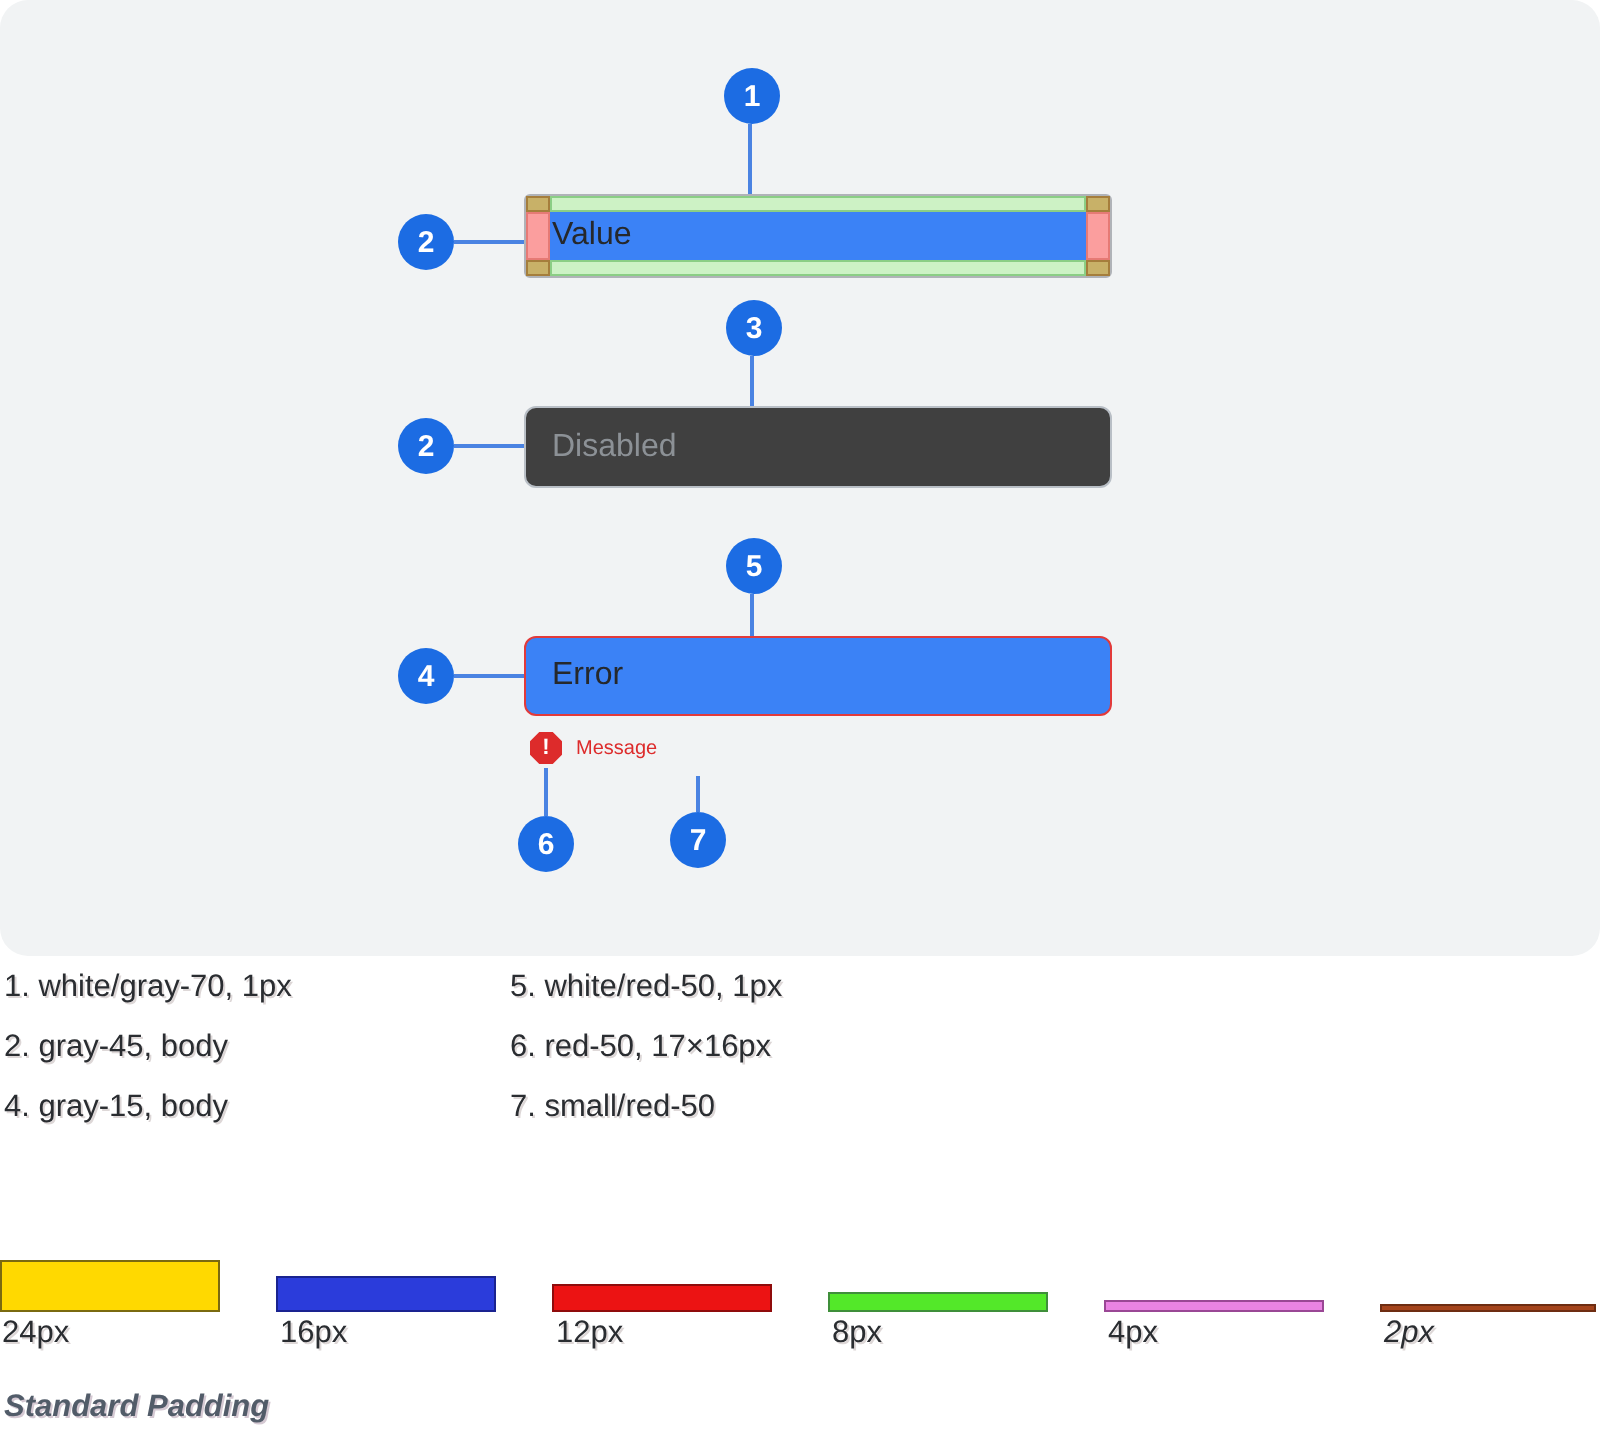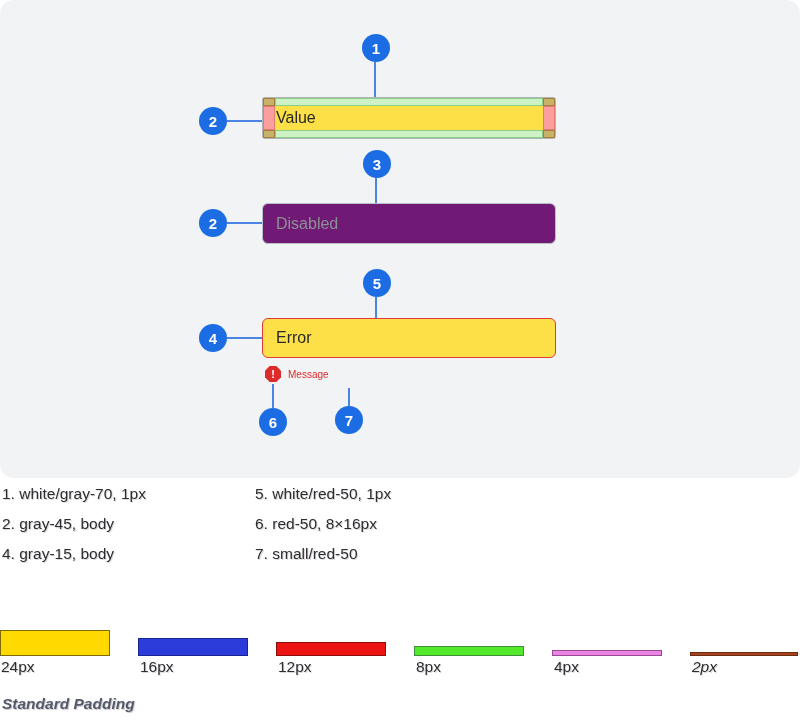--- a/index.html
+++ b/index.html
@@ -8,24 +8,24 @@
 
   
   .panel{position:absolute;left:0;top:0;width:800px;height:478px;background:#F1F3F4;border-radius:14px;}
 
   
   .co{position:absolute;width:28px;height:28px;border-radius:50%;background:#1C6CE3;
       color:#fff;font-size:15px;font-weight:bold;display:flex;align-items:center;justify-content:center;z-index:5;}
   .ln{position:absolute;background:#4A83E2;z-index:4;}
 
   
-  .tb{position:absolute;width:294px;background:#fde047;}
+  .tb{position:absolute;width:294px;background:#3b82f6;}
   .tb .txt{position:absolute;left:13px;top:0;bottom:0;display:flex;align-items:center;font-size:16px;color:#26282B;}
   #input-value{left:262px;top:97px;height:42px;border:1px solid #B0B3B8;border-radius:3px;}
-  #input-disabled{left:262px;top:203px;height:41px;background:#701a75;border:1px solid #B9BFC6;border-radius:6px;}
+  #input-disabled{left:262px;top:203px;height:41px;background:#404040;border:1px solid #B9BFC6;border-radius:6px;}
   #input-disabled .txt{color:#8C9196;}
   #input-error{left:262px;top:318px;height:40px;border:1.5px solid #E23A3A;border-radius:6px;text-align:right;}
 
   
   .ov{position:absolute;z-index:2;}
   .ov.v{left:12px;right:12px;height:8px;background:#CDF2C5;box-shadow:inset 0 0 0 1px rgba(86,176,80,.55);}
   .ov.h{top:8px;bottom:8px;width:12px;background:#FB9E9E;box-shadow:inset 0 0 0 1px rgba(214,92,84,.55);}
   .ov.c{width:12px;height:8px;background:#C8B168;box-shadow:inset 0 0 0 1px rgba(150,104,42,.7);}
   .ov.t{top:0;} .ov.b{bottom:0;} .ov.l{left:0;} .ov.r{right:0;}
 
@@ -106,21 +106,21 @@
   <div class="ln" style="left:348px;top:388px;width:2px;height:18px;"></div>
   <div class="co" style="left:335px;top:406px;">7</div>
 
   <div class="legend" id="legend-left">
     <div>1. white/gray-70, 1px</div>
     <div>2. gray-45, body</div>
     <div>4. gray-15, body</div>
   </div>
   <div class="legend" id="legend-right">
     <div>5. white/red-50, 1px</div>
-    <div>6. red-50, 8×16px</div>
+    <div>6. red-50, 17×16px</div>
     <div>7. small/red-50</div>
   </div>
 
   <div class="bar" style="left: 0px; height: 26px; background: rgb(255, 217, 0); border: 1px solid rgb(122, 106, 16);"></div>
   <div class="bar" style="left: 138px; height: 18px; background: rgb(43, 60, 219); border: 1px solid rgb(26, 35, 144);"></div>
   <div class="bar" style="left: 276px; height: 14px; background: rgb(236, 19, 19); border: 1px solid rgb(143, 12, 12);"></div>
   <div class="bar" style="left: 414px; height: 10px; background: rgb(83, 232, 41); border: 1px solid rgb(63, 143, 58);"></div>
   <div class="bar" style="left: 552px; height: 6px; background: rgb(234, 131, 227); border: 1px solid rgb(154, 71, 149);"></div>
   <div class="bar" style="left: 690px; width: 108px; height: 4px; background: rgb(165, 68, 28); border: 1px solid rgb(110, 45, 18);"></div>
 

